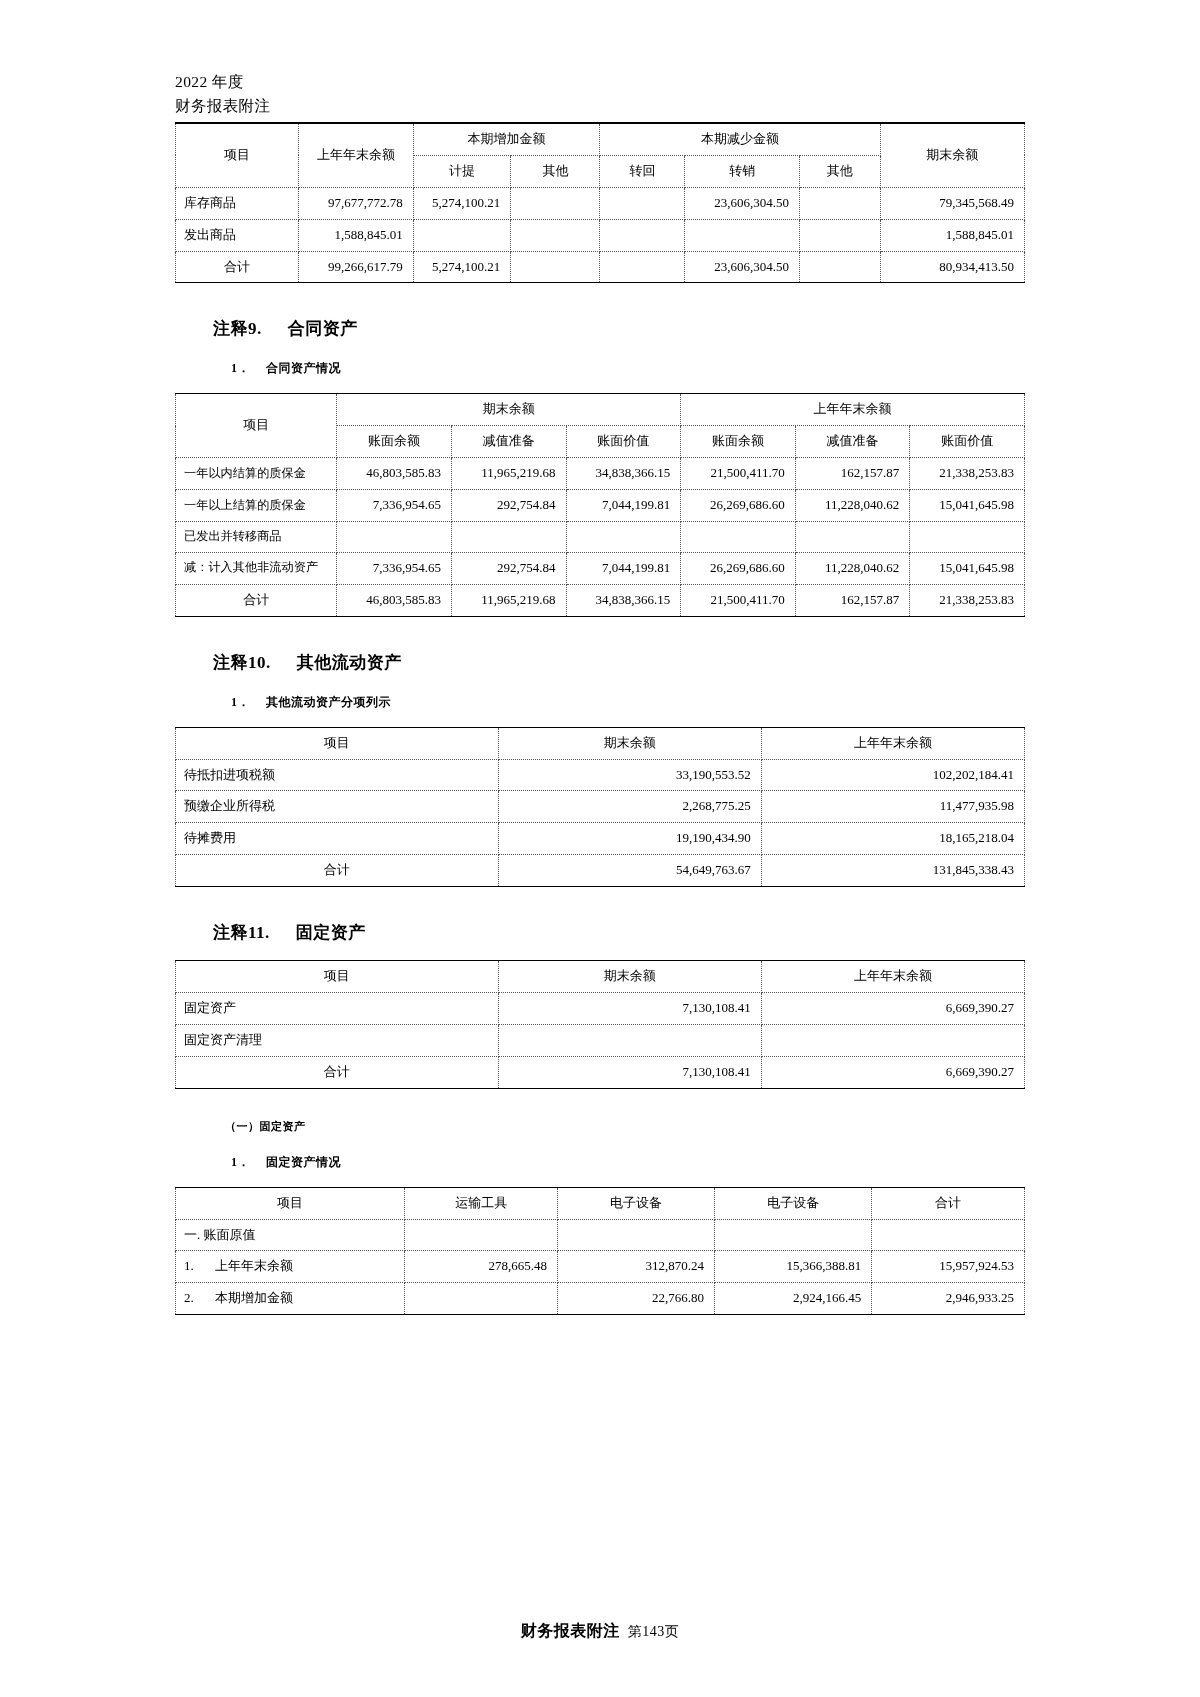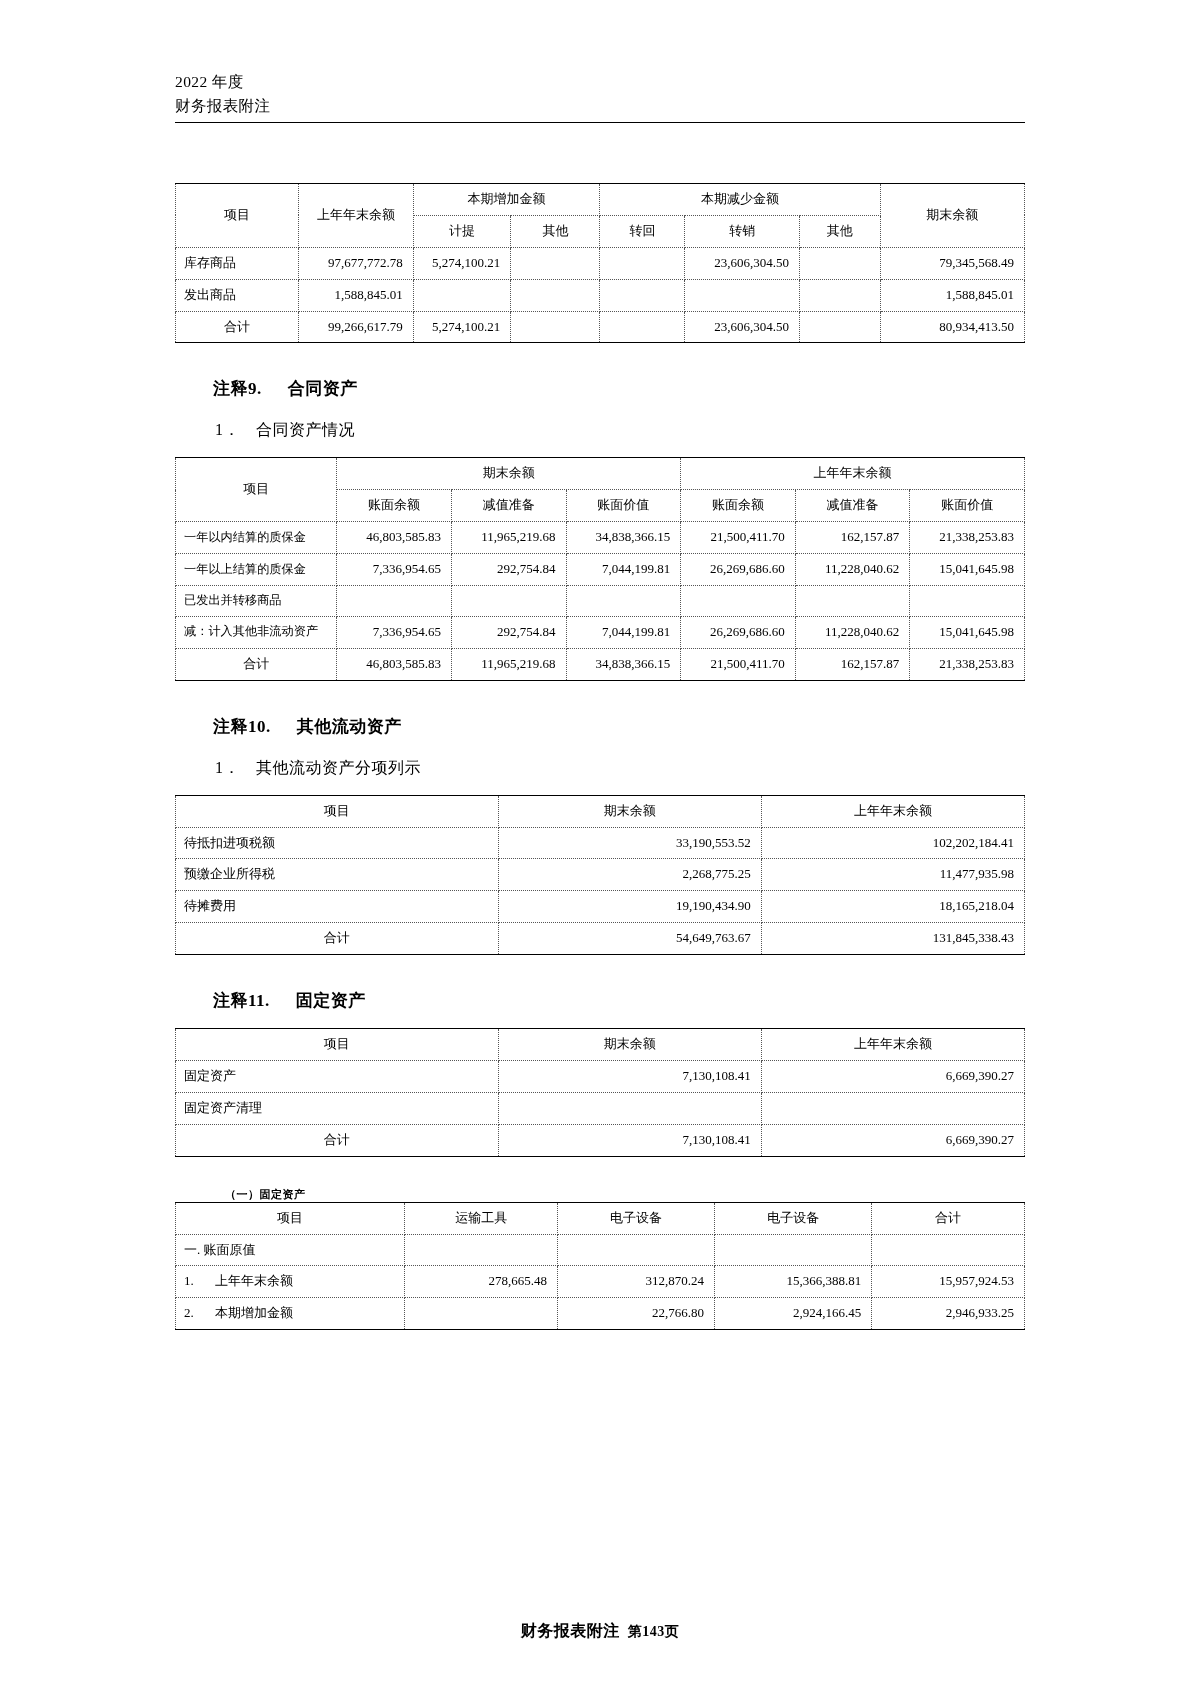--- a/index.html
+++ b/index.html
@@ -19,40 +19,39 @@
     height: 1697px;
     box-sizing: border-box;
     padding: 70px 175px 0 175px;
     position: relative;
   }
 
   
   .page-header {
     border-bottom: 1.5px solid #000;
     padding-bottom: 4px;
-    margin-bottom: 60px;
   }
   .page-header .line {
     font-size: 15.5px;
     line-height: 1.55;
     letter-spacing: 0.4px;
   }
 
   
   .h-note {
     font-weight: bold;
     font-size: 17px;
     margin: 34px 0 0 38px;
     letter-spacing: 0.5px;
   }
   .h-note .num { margin-right: 26px; text-align: right; }
   .h-sub {
-    font-weight: normal;
-    font-size: 16px;
-    margin: 20px 0 16px 40px;
+    font-weight: bold;
+    font-size: 12px;
+    margin: 20px 0 16px 56px;
     letter-spacing: 0.5px;
   }
   .h-sub .num { margin-right: 16px; }
   .h-part {
     font-weight: bold;
     font-size: 11px;
     margin: 30px 0 0 50px;
     letter-spacing: 0.5px;
   }
 
@@ -98,21 +97,21 @@
     right: 0;
     bottom: 55px;
     text-align: center;
     font-weight: bold;
     font-size: 16px;
     letter-spacing: 0.5px;
   }
   .footer .pg {
     font-size: 14px;
     margin-left: 8px;
-    font-weight: bold;
+    font-weight: normal;
   }
 </style>
 </head>
 <body>
 
 <div class="page">
 
   <div class="page-header">
     <div class="line">2022 年度</div>
     <div class="line">财务报表附注</div>
@@ -328,20 +327,23 @@
     </tr>
     <tr>
       <td class="c">合计</td>
       <td class="r">7,130,108.41</td>
       <td class="r">6,669,390.27</td>
     </tr>
   </tbody>
     </table>
 
   <div class="h-part">（一）固定资产</div>
+  <div class="h-sub">
+    <span class="num">1．</span><span>固定资产情况</span>
+  </div>
 
   <table class="doc">
     <colgroup>
         <col style="width:27%">
         <col style="width:18%">
         <col style="width:18.5%">
         <col style="width:18.5%">
         <col style="width:18%">
       </colgroup>
     <tbody>

